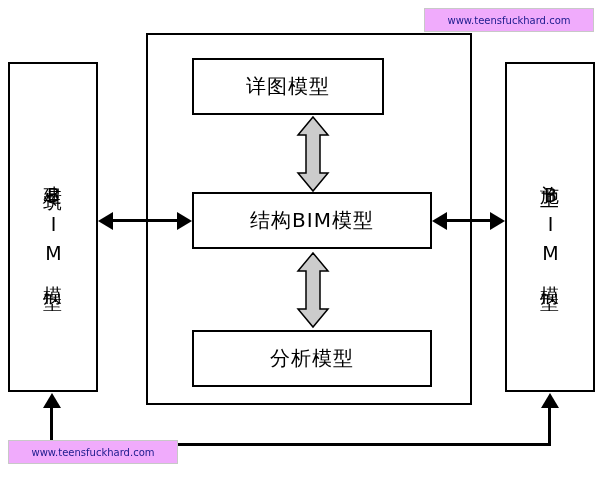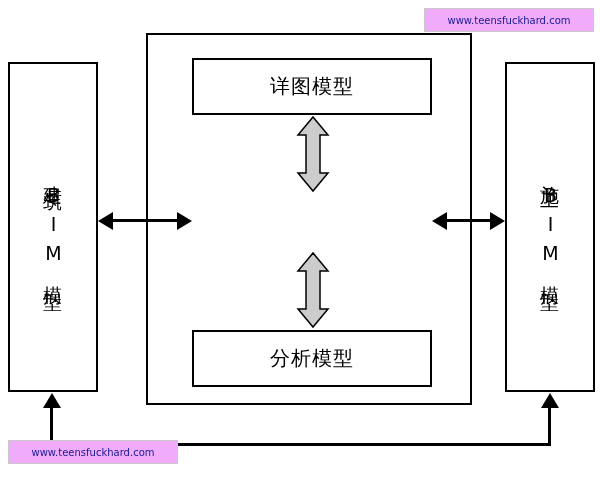--- a/index.html
+++ b/index.html
@@ -52,21 +52,21 @@
   }
 
   
   #box-arch  { left: 8px;   top: 62px;  width: 90px;  height: 330px; }
   #box-const { left: 505px; top: 62px;  width: 90px;  height: 330px; }
 
   
   #center-frame { left: 146px; top: 33px; width: 326px; height: 372px; }
 
   
-  #box-detail   { left: 192px; top: 58px;  width: 240px; height: 57px; }
+  #box-detail   { left: 192px; top: 58px;  width: 192px; height: 57px; }
   #box-struct   { left: 192px; top: 192px; width: 240px; height: 57px; }
   #box-analysis { left: 192px; top: 330px; width: 240px; height: 57px; align-items: center; }
 
   
   .vblock {
     position: absolute;
   }
 
   
   .hline {
@@ -130,20 +130,23 @@
   </div>
 
   <div class="box" id="box-const">
     <span class="vtext">施工BIM模型</span>
   </div>
 
   <div class="box" id="box-detail">
     <span class="htext">详图模型</span>
   </div>
 
+  <div class="box" id="box-struct">
+    <span class="htext">结构BIM模型</span>
+  </div>
 
   <div class="box" id="box-analysis">
     <span class="htext">分析模型</span>
   </div>
 
   <svg class="vblock" style="left:295px; top:115px; width:36px; height:78px;" viewBox="0 0 36 78">
     <polygon points="18,2 33,20 25,20 25,58 33,58 18,76 3,58 11,58 11,20 3,20" fill="#cccccc" stroke="#000000" stroke-width="1.5"></polygon>
   </svg>
 
   <svg class="vblock" style="left:295px; top:251px; width:36px; height:78px;" viewBox="0 0 36 78">

